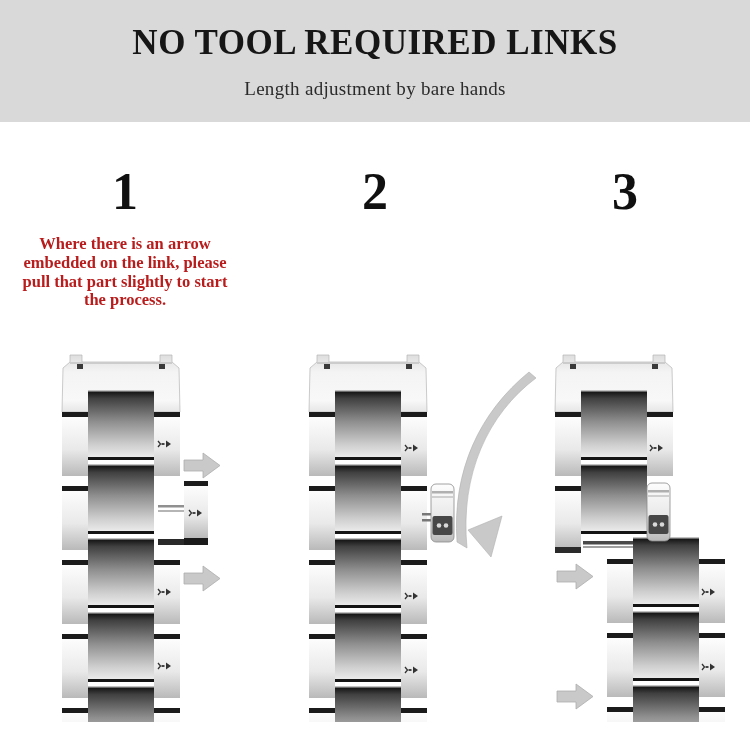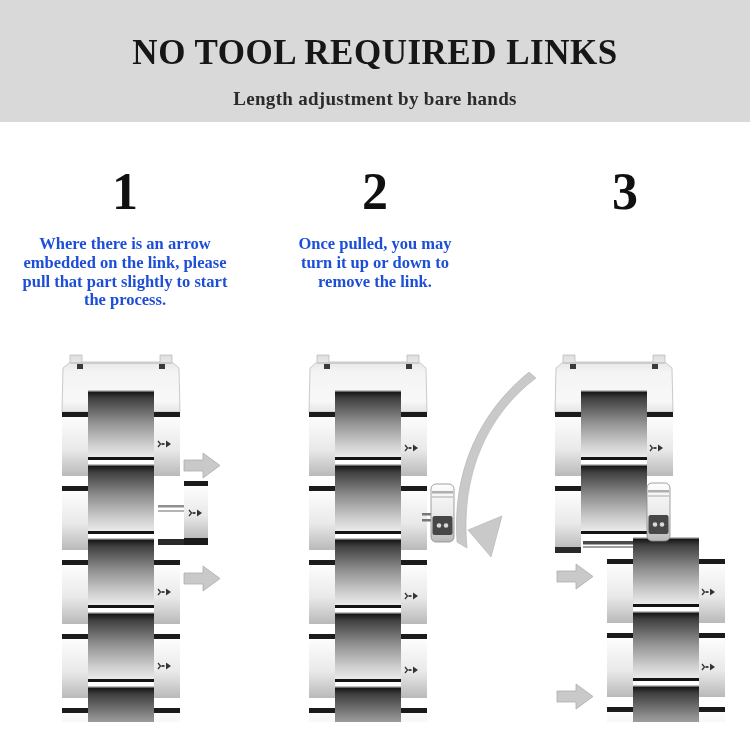--- a/index.html
+++ b/index.html
@@ -5,33 +5,33 @@
   html,body{margin:0;padding:0;}
   body{
     width:750px;height:750px;background:#ffffff;position:relative;overflow:hidden;
     font-family:"Liberation Serif","DejaVu Serif",serif;
   }
   .header{
     position:absolute;top:0;left:0;width:750px;height:122px;
     background:#d9d9d9;text-align:center;
   }
   .title{
-    margin:12px;padding-top:21px;font-size:35px;font-weight:700;
+    margin:2px;padding-top:21px;font-size:35px;font-weight:700;
     letter-spacing:.5px;color:#161616;
   }
   .subtitle{
-    margin:15px 0 16px 0;font-size:19px;font-weight:700;color:#2b2b2b;letter-spacing:.3px;
+    margin:15px 0 16px 0;font-size:19px;font-weight:400;color:#2b2b2b;letter-spacing:.3px;
   }
   .steps{
     position:absolute;top:122px;left:0;width:750px;display:flex;
   }
   .step{flex:1 1 33.3%;text-align:center;}
   .step-number{font-size:52px;font-weight:700;color:#101010;margin-top:44px;line-height:1;}
   .step-text{
-    font-size:16.5px;font-weight:700;color:#1d4ed8;line-height:1.14;
+    font-size:16.5px;font-weight:700;color:#b91c1c;line-height:1.14;
     margin-top:17px;white-space:pre-line;
   }
   .illustrations{position:absolute;top:350px;left:0;width:750px;height:400px;}
   svg.band{position:absolute;top:0;}
   #band1{left:55px;}
   #band2{left:300px;}
   #band3{left:550px;}
   .defs-holder{position:absolute;width:0;height:0;overflow:hidden;}
 </style>
 </head>
@@ -121,23 +121,20 @@
 <div class="steps">
   <div class="step">
     <div class="step-number">1</div>
     <div class="step-text">Where there is an arrow
 embedded on the link, please
 pull that part slightly to start
 the process.</div>
   </div>
   <div class="step">
     <div class="step-number">2</div>
-    <div class="step-text">Once pulled, you may
-turn it up or down to
-remove the link.</div>
   </div>
   <div class="step">
     <div class="step-number">3</div>
   </div>
 </div>
 
 <div class="illustrations">
 
   <svg id="band1" class="band" width="165" height="400" viewBox="0 0 165 400">
     <g clip-path="url(#clipBand)">

